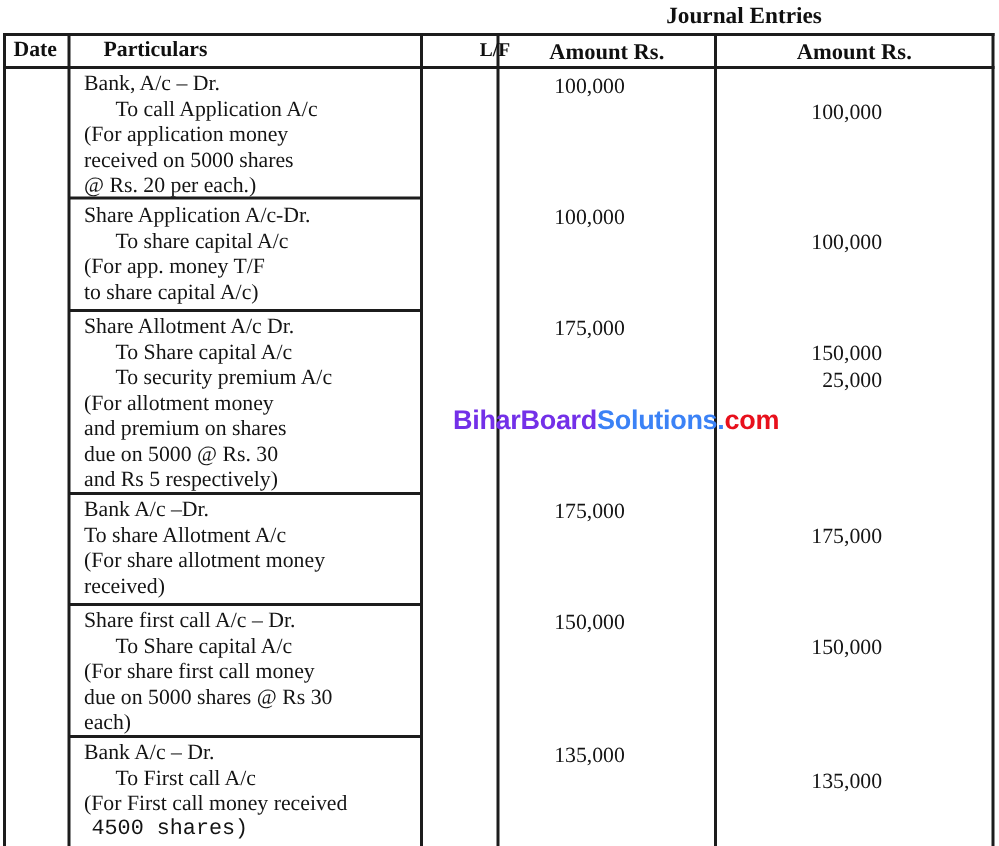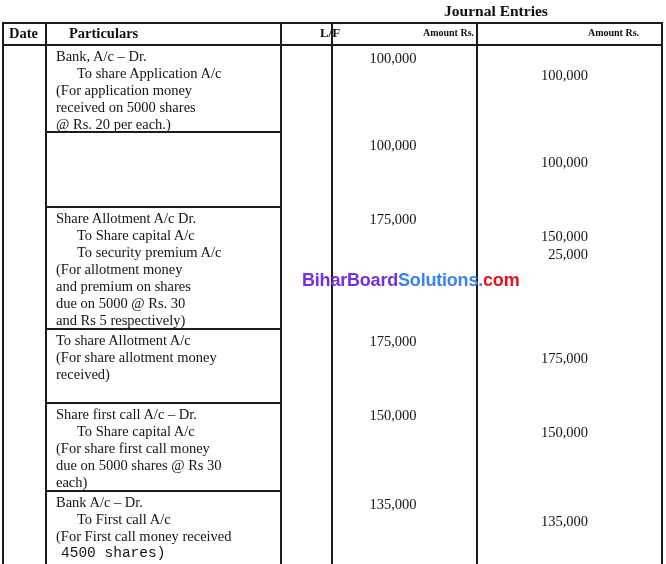--- a/index.html
+++ b/index.html
@@ -22,21 +22,21 @@
   .hline{position:absolute;height:2px;background:#1c1c1c;}
   .hcell{
     position:absolute;
     font-weight:bold;
     font-size:14.5px;
     color:#101010;
     text-align:center;
     white-space:nowrap;
   }
   .hcell.left{text-align:left;}
-  .hcell.small{font-size:10px;padding-left:44px;}
+  .hcell.small{font-size:15px;}
   .plines{
     position:absolute;
     left:56px;width:220px;
     font-size:14.5px;
     line-height:17px;
     color:#141414;
   }
   .pl{white-space:nowrap;}
   .pl.ind{padding-left:21px;}
   .pl.ind-sm{padding-left:5px;font-family:Liberation Mono, monospace;}
@@ -83,45 +83,52 @@
   <div class="hline" style="left:46px;top:490px;width:236px;"></div>
 
   <div class="hcell" style="left:2px;top:25px;width:43px;text-align:center;">Date</div>
   <div class="hcell left" style="left:69px;top:25px;">Particulars</div>
   <div class="hcell" style="left:276px;top:25px;width:52px;font-size:13px;margin-left:28px;">L/F</div>
   <div class="hcell small" style="left:332px;top:27px;width:145px;">Amount Rs.</div>
   <div class="hcell small" style="left:477px;top:27px;width:185px;">Amount Rs.</div>
 
   <div class="plines" style="top:48px;">
     <div class="pl">Bank, A/c – Dr.</div>
-    <div class="pl ind">To share Application A/c</div>
+    <div class="pl ind">To call Application A/c</div>
     <div class="pl">(For application money</div>
     <div class="pl">received on 5000 shares</div>
     <div class="pl">@ Rs. 20 per each.)</div>
   </div>
   <div class="amt debit" style="top:50px;">100,000</div>
   <div class="amt credit" style="top:67px;">100,000</div>
 
+  <div class="plines" style="top:136px;">
+    <div class="pl">Share Application A/c-Dr.</div>
+    <div class="pl ind">To share capital A/c</div>
+    <div class="pl">(For app. money T/F</div>
+    <div class="pl">to share capital A/c)</div>
+  </div>
   <div class="amt debit" style="top:137px;">100,000</div>
   <div class="amt credit" style="top:154px;">100,000</div>
 
   <div class="plines" style="top:210px;">
     <div class="pl">Share Allotment A/c Dr.</div>
     <div class="pl ind">To Share capital A/c</div>
     <div class="pl ind">To security premium A/c</div>
     <div class="pl">(For allotment money</div>
     <div class="pl">and premium on shares</div>
     <div class="pl">due on 5000 @ Rs. 30</div>
     <div class="pl">and Rs 5 respectively)</div>
   </div>
   <div class="amt debit" style="top:211px;">175,000</div>
   <div class="amt credit" style="top:228px;">150,000</div>
   <div class="amt credit" style="top:246px;">25,000</div>
 
   <div class="plines" style="top:332px;">
+    <div class="pl">Bank A/c –Dr.</div>
     <div class="pl">To share Allotment A/c</div>
     <div class="pl">(For share allotment money</div>
     <div class="pl">received)</div>
   </div>
   <div class="amt debit" style="top:333px;">175,000</div>
   <div class="amt credit" style="top:350px;">175,000</div>
 
   <div class="plines" style="top:406px;">
     <div class="pl">Share first call A/c – Dr.</div>
     <div class="pl ind">To Share capital A/c</div>

